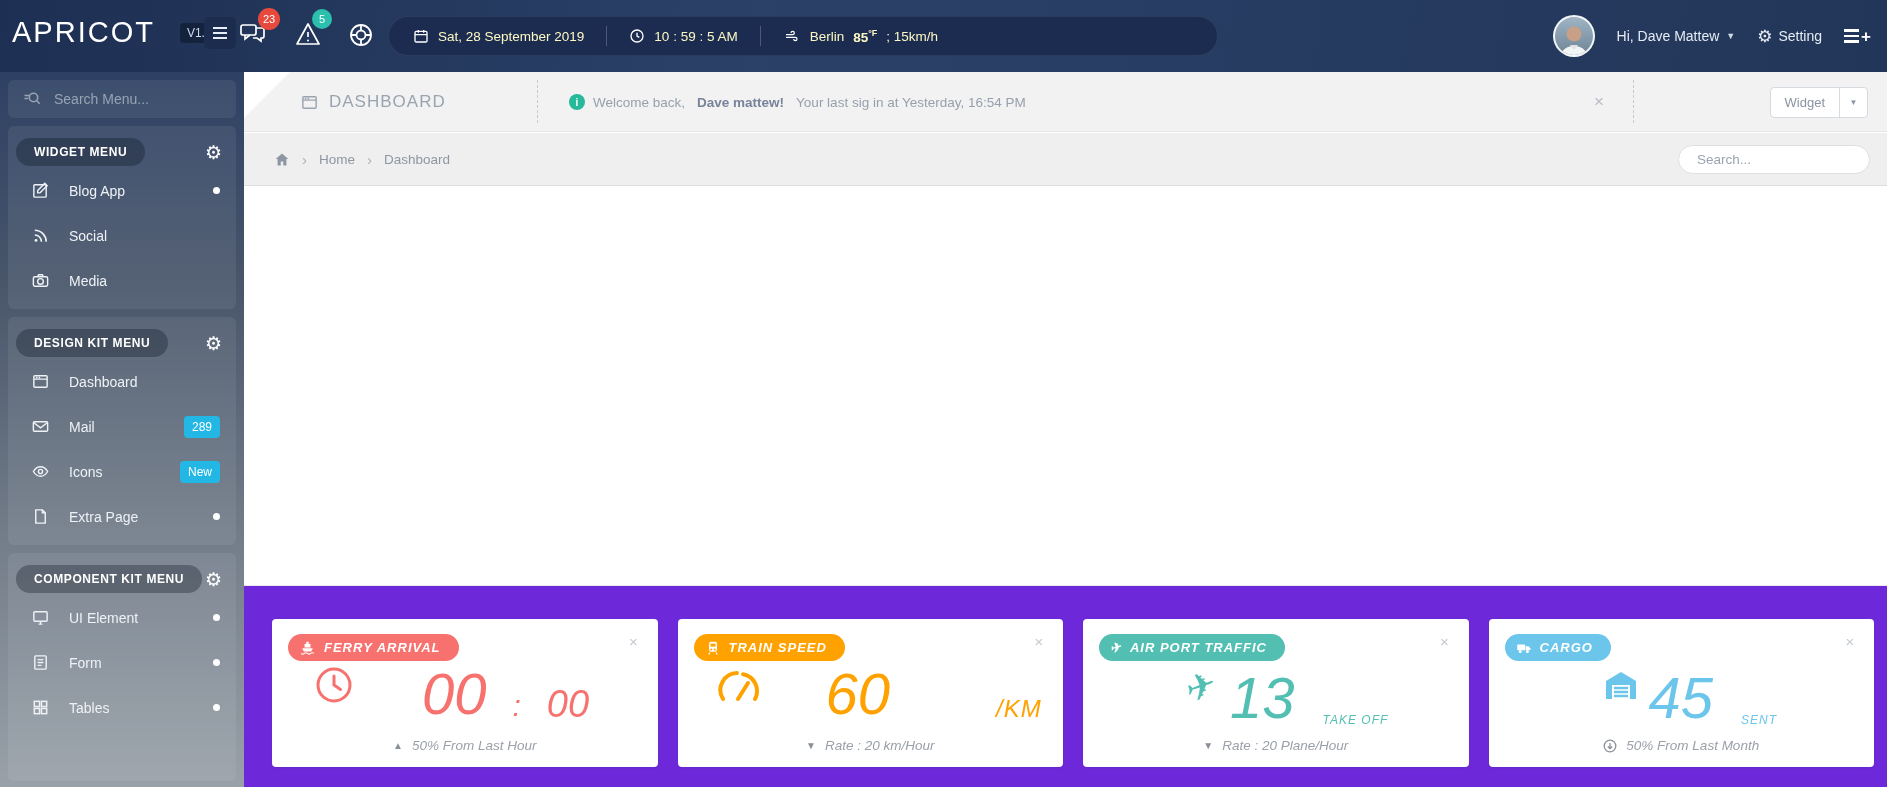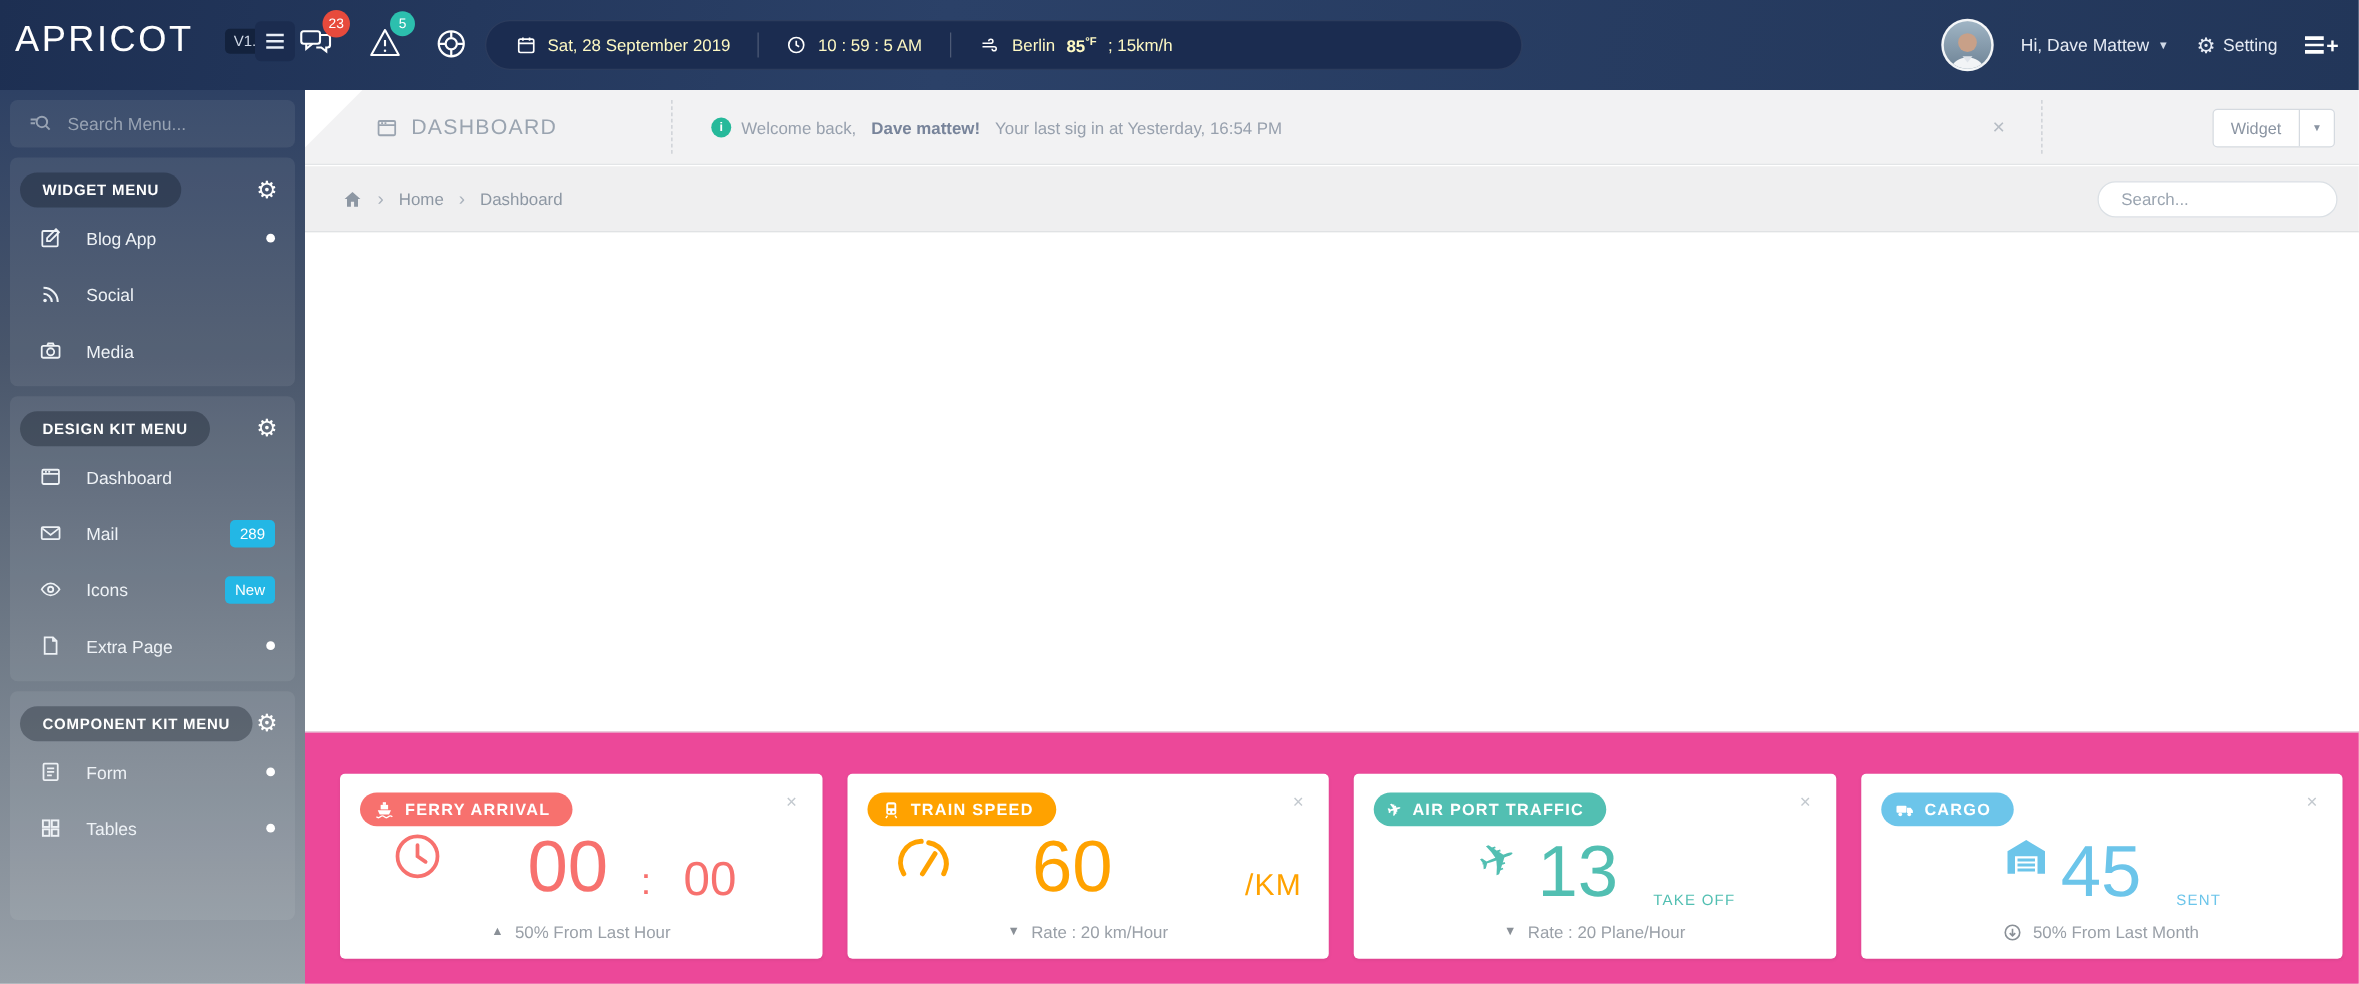--- a/index.html
+++ b/index.html
@@ -95,21 +95,21 @@
   .crumbs { position:absolute; left:30px; top:0; height:53px; display:flex; align-items:center;
     gap:12px; color:#8d97a3; font-size:13.5px; }
   .crumb-gt { color:#aab2bc; font-size:15px; }
   .crumb-search { position:absolute; right:17px; top:12px; width:192px; height:29px;
     background:#fff; border:1px solid #dbe0e5; border-radius:15px; padding:0 18px;
     font-size:13.5px; color:#6a737d; outline:none; }
   .crumb-search::placeholder { color:#9aa4b0; }
 
   .main-blank { position:absolute; left:0; top:114px; width:100%; height:399px; background:#fff; }
   .bottom-band { position:absolute; left:0; top:513px; width:100%; height:202px;
-    background:#ec4899; border-top:1px solid #e8eaec; }
+    background:#6d28d9; border-top:1px solid #e8eaec;font-style:italic; }
   .cards-row { position:absolute; left:28px; right:13px; top:33px; display:flex; gap:20px; }
   .stat-card { flex:1; height:148px; background:#fff; border-radius:4px; position:relative;
     box-shadow:0 1px 3px rgba(0,0,0,.07); }
   .card-pill { position:absolute; left:16px; top:15px; height:27px; border-radius:14px;
     background:var(--accent); color:#fff; font-size:13px; font-weight:bold; letter-spacing:1px;
     display:flex; align-items:center; gap:8px; padding:0 18px 0 11px; }
   .card-close { position:absolute; right:16px; top:10px; color:#c3c9cf; font-size:15px;
     cursor:pointer; padding:4px; }
   .card-body-icon { position:absolute; color:var(--accent); }
   .num-group { position:absolute; display:flex; align-items:flex-end; color:var(--accent);gap:18px; }
@@ -315,20 +315,30 @@
   </div>
 
   <div class="side-panel section">
     <div class="section-head">
       <span class="section-pill">COMPONENT KIT MENU</span>
       <span class="section-gear">⚙</span>
     </div>
     <div class="side-item">
       <span class="ic">
         <svg width="19" height="19" viewBox="0 0 20 20" fill="none" stroke="#eef2f6" stroke-width="1.5">
+          <rect x="3" y="4" width="14" height="10" rx="1"></rect>
+            <path d="M8 17h4M10 14v3"></path>
+        </svg>
+        </span>
+      <span class="lbl">UI Element</span>
+      <span class="dot"></span>
+    </div>
+    <div class="side-item">
+      <span class="ic">
+        <svg width="19" height="19" viewBox="0 0 20 20" fill="none" stroke="#eef2f6" stroke-width="1.5">
           <rect x="4" y="3" width="12" height="14" rx="1"></rect>
             <path d="M7 7h6M7 10h6M7 13h4"></path>
         </svg>
         </span>
       <span class="lbl">Form</span>
       <span class="dot"></span>
     </div>
     <div class="side-item">
       <span class="ic">
         <svg width="19" height="19" viewBox="0 0 20 20" fill="none" stroke="#eef2f6" stroke-width="1.6">

